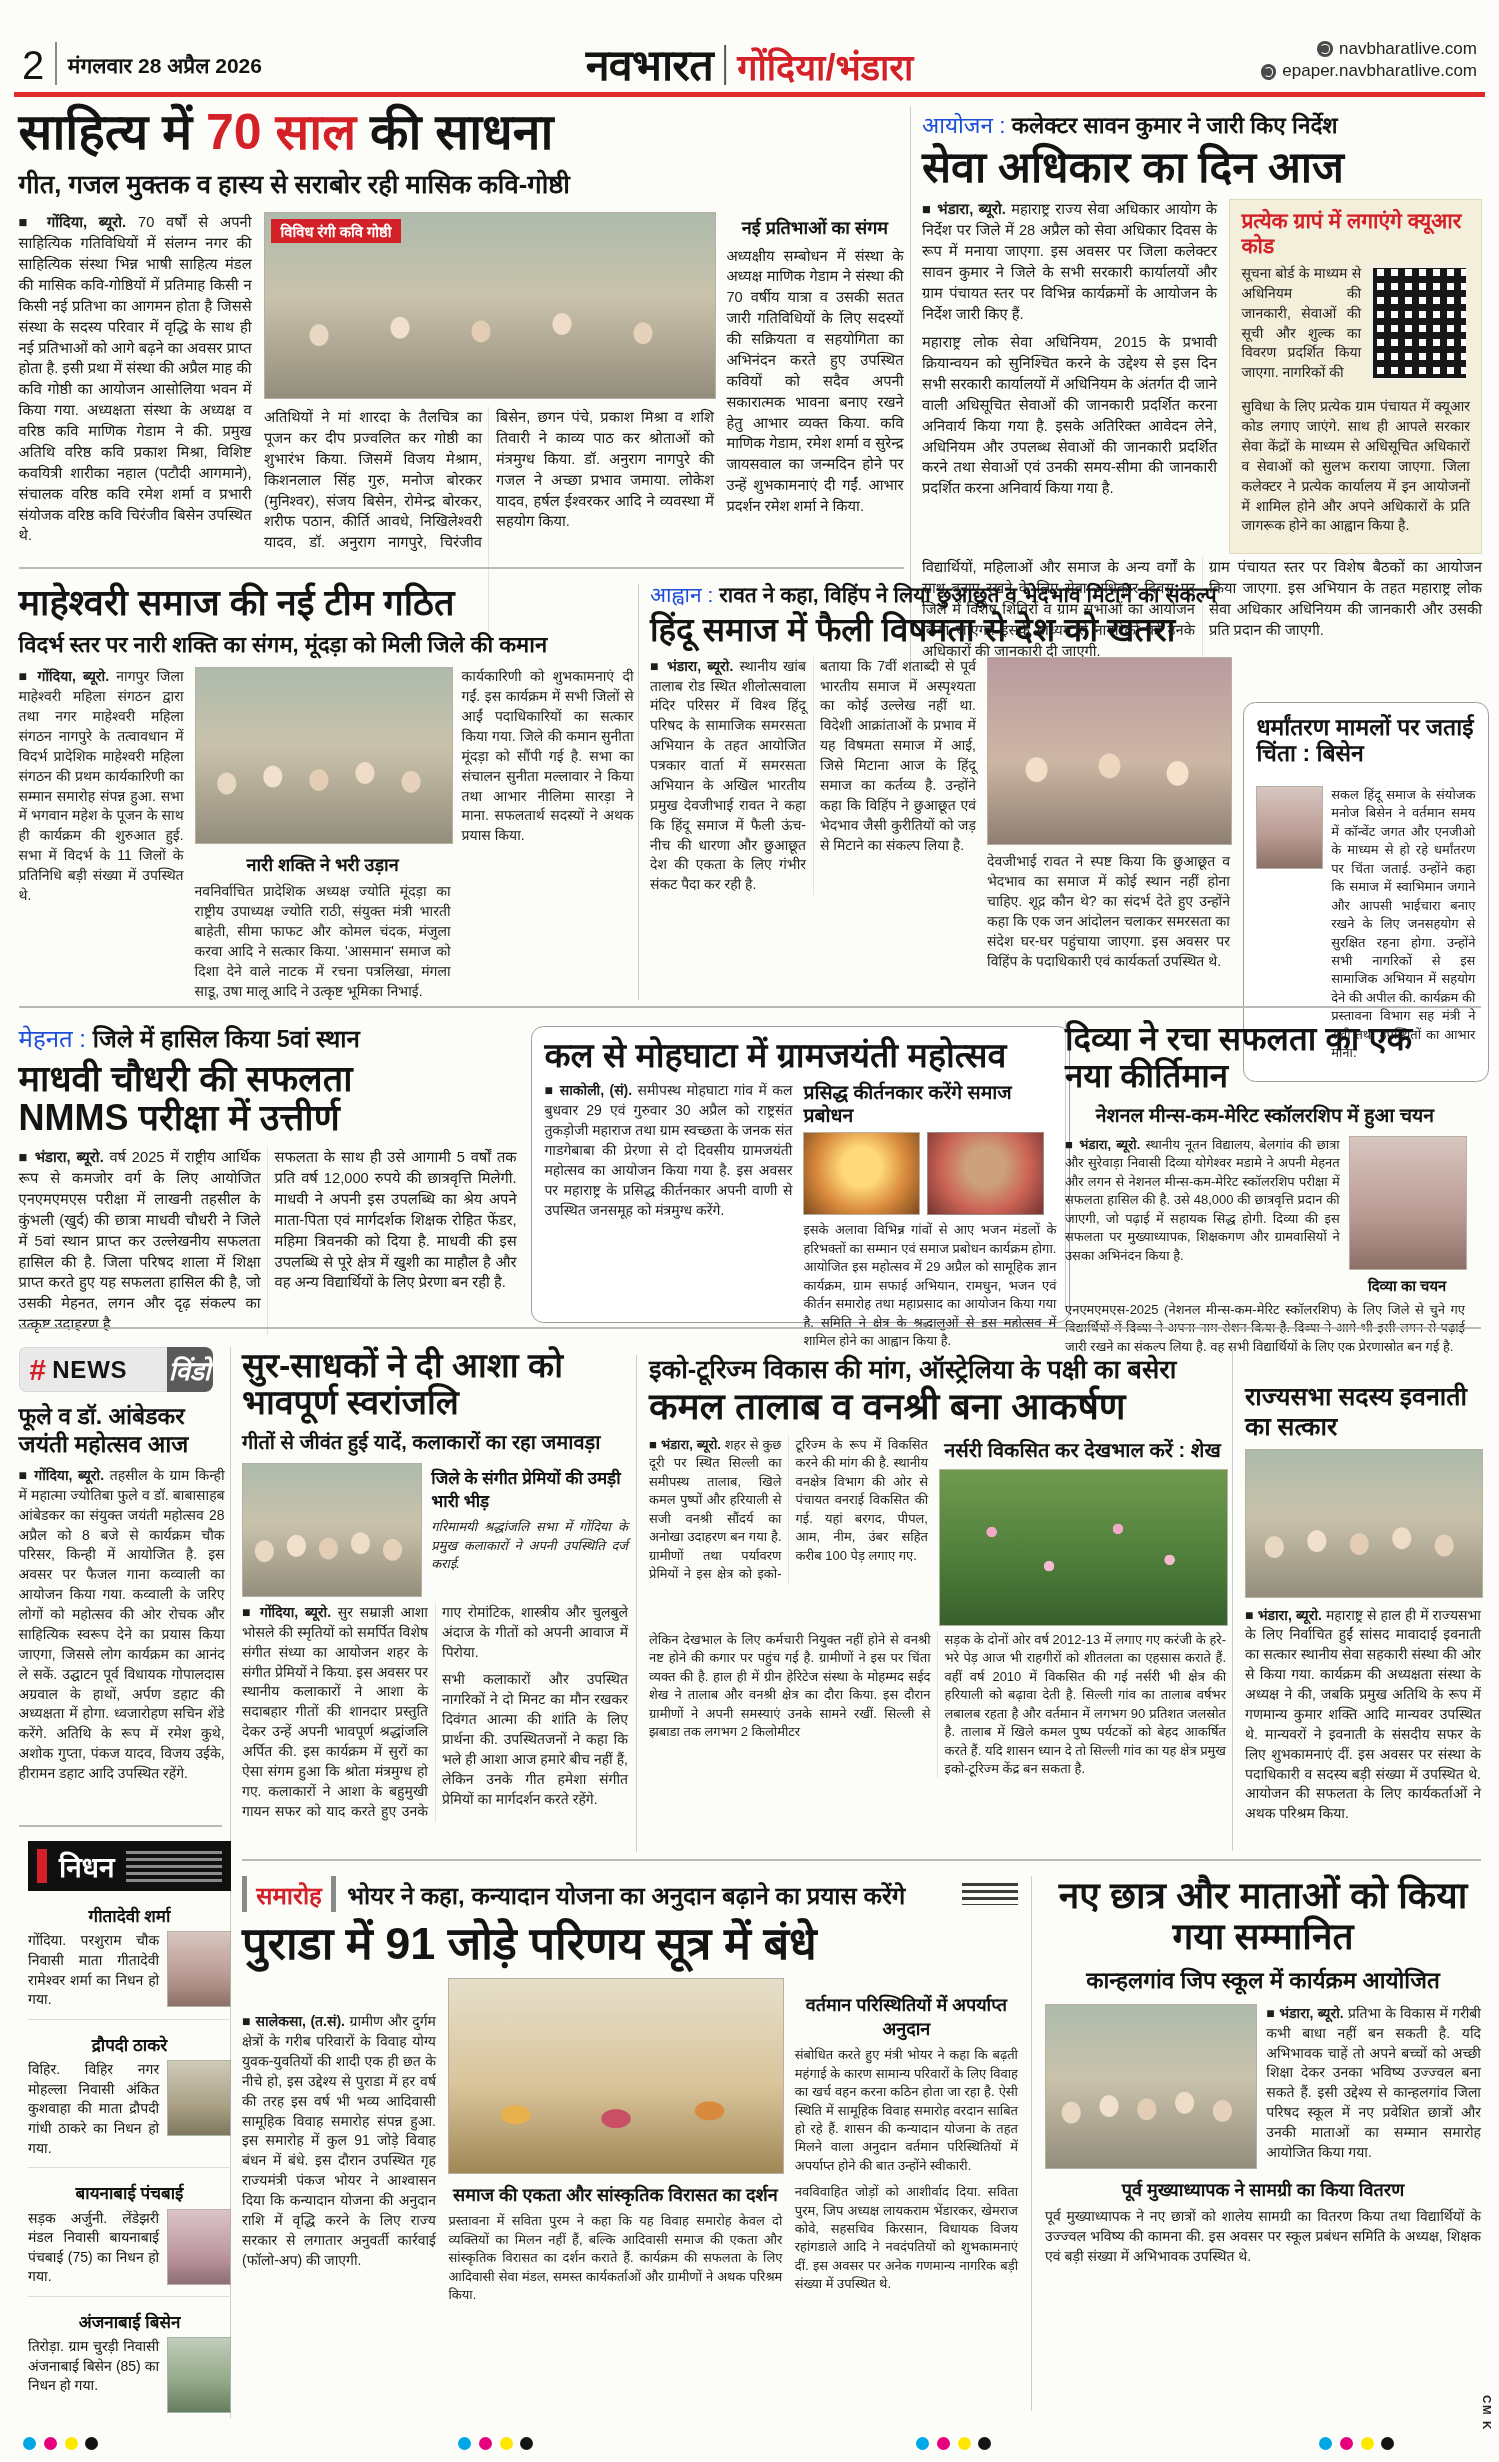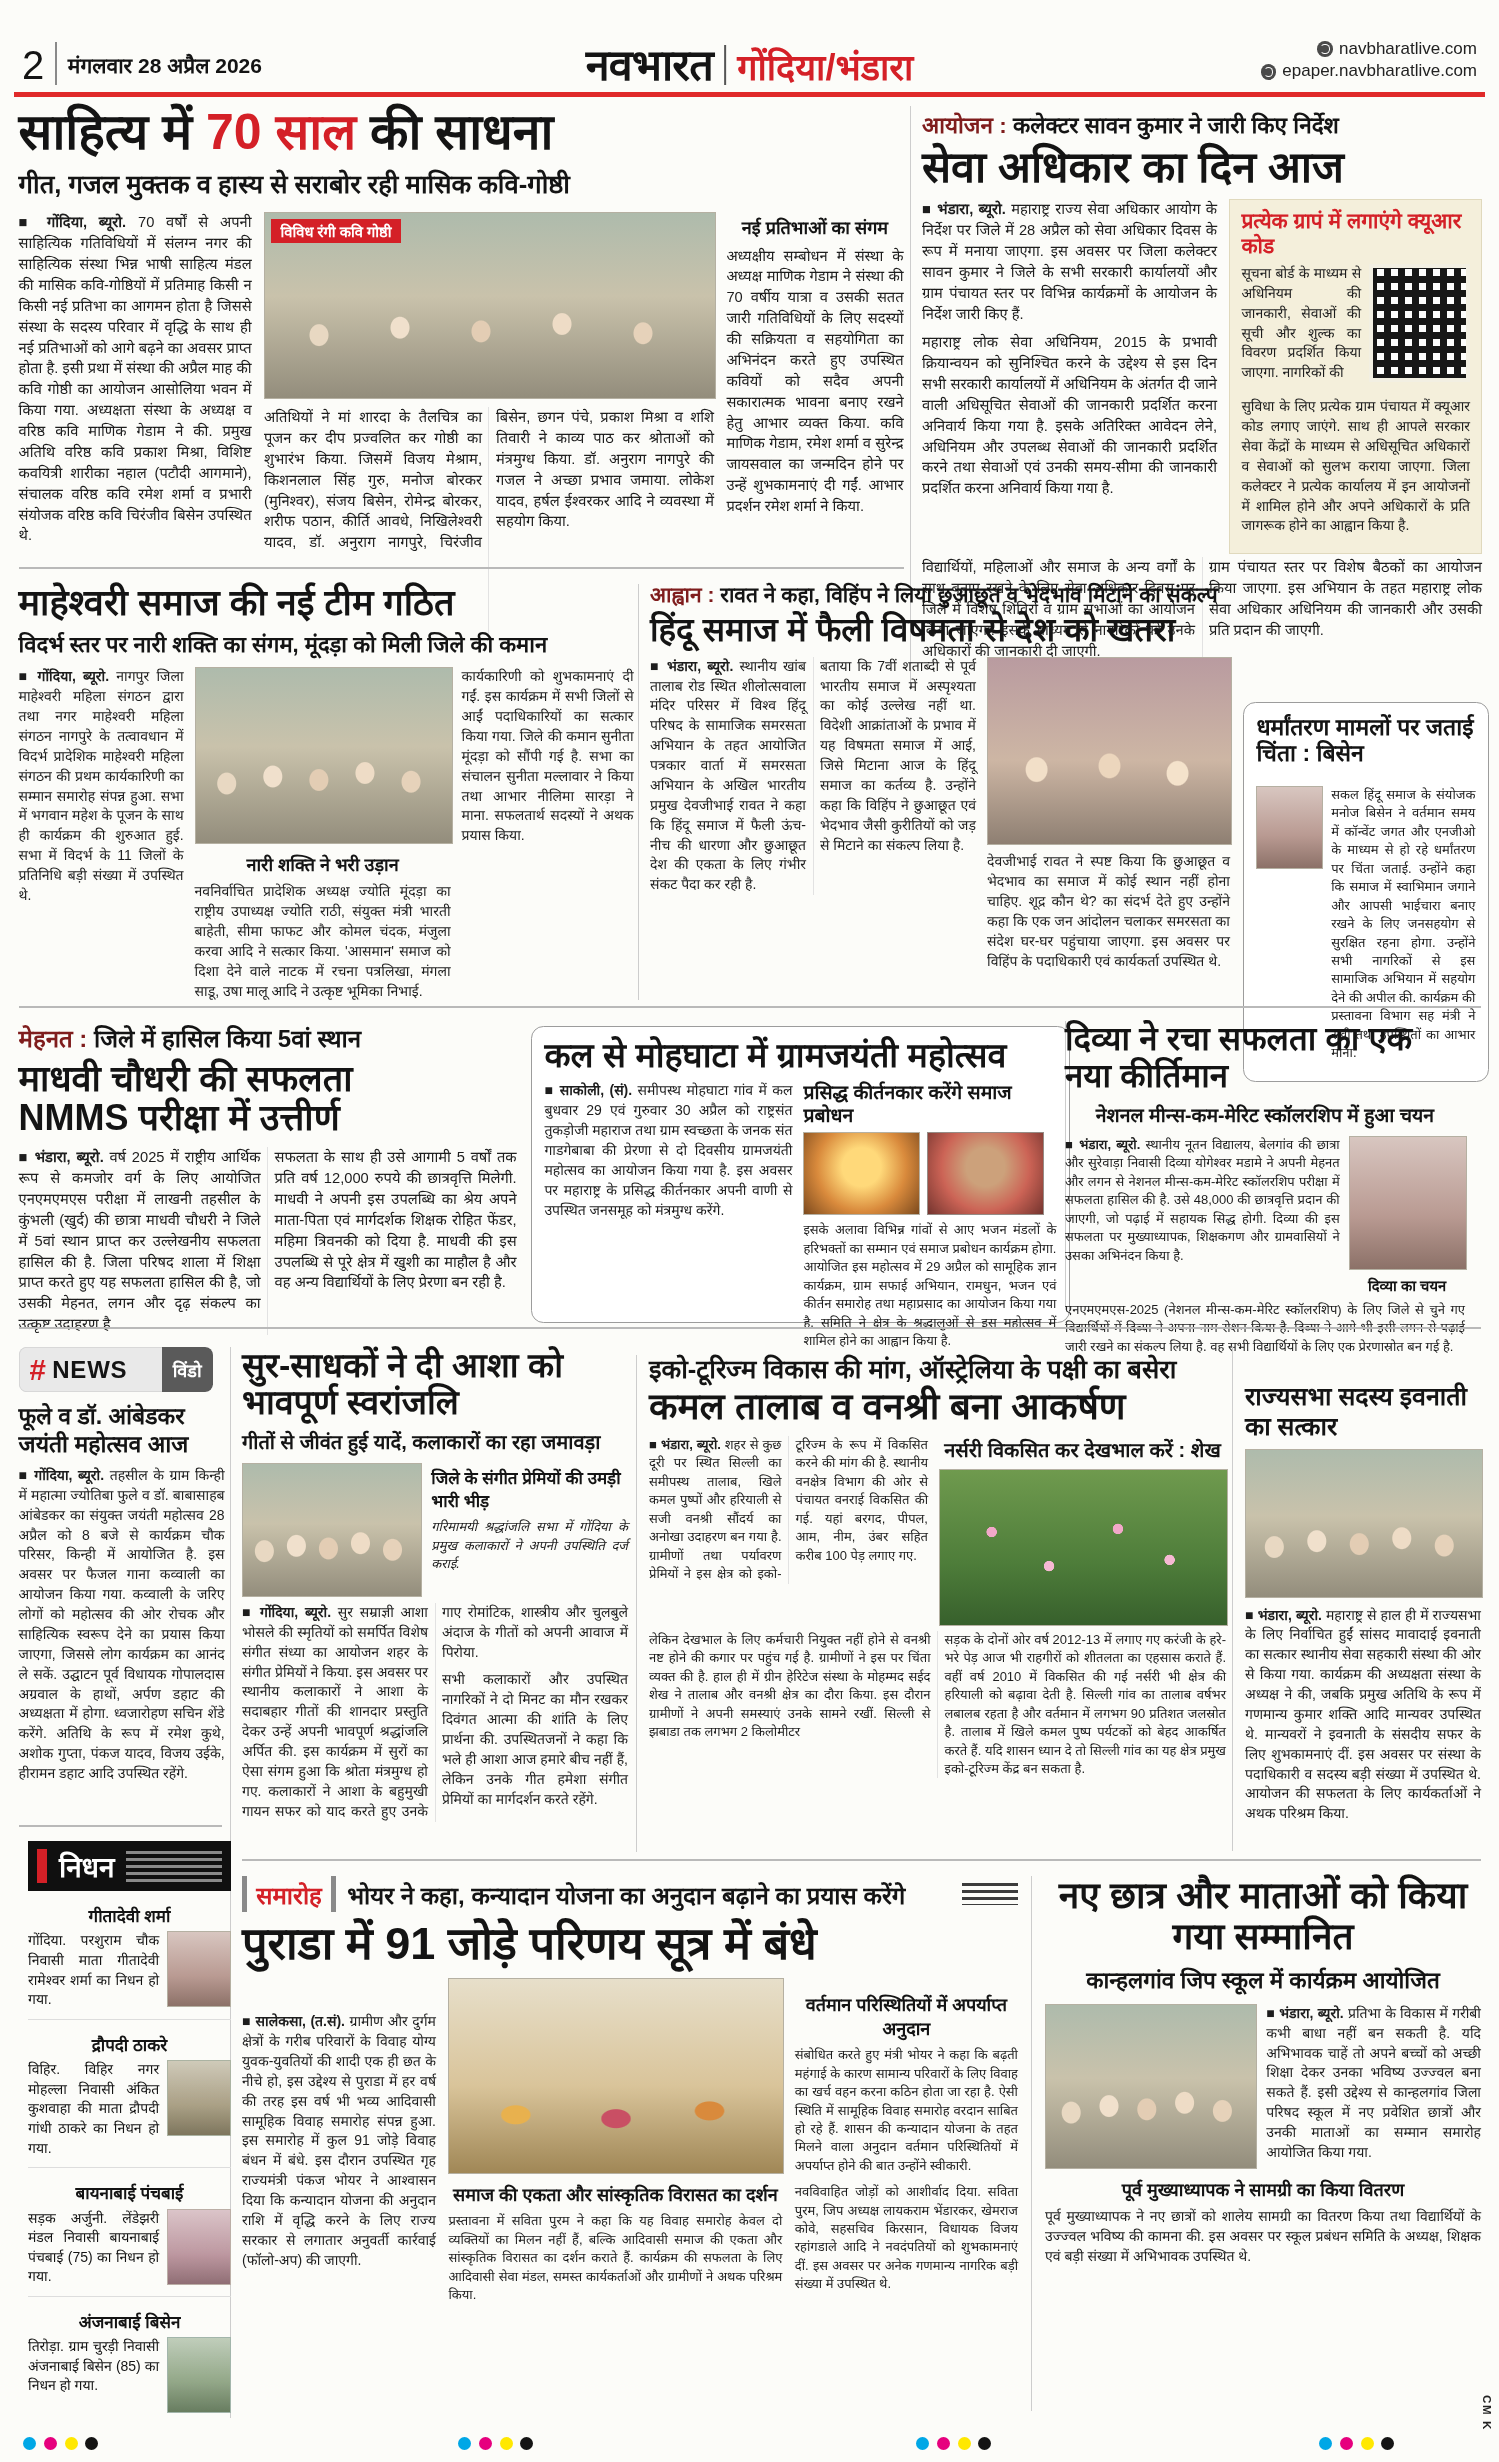--- a/index.html
+++ b/index.html
@@ -15,21 +15,21 @@
   .mast-bar{width:2.3px;height:40px;background:#555;}
   .mast-ed{font-size:36px;font-weight:800;color:#d42027;line-height:.95;}
   .sites{margin-left:auto;text-align:right;font-size:17px;line-height:1.35;padding-bottom:1.6px;}
   .site{display:flex;align-items:center;justify-content:flex-end;gap:6.2px;color:#222;}
   .globe{width:15.5px;height:15.5px;border-radius:50%;background:#4a4a4a;position:relative;flex:0 0 auto;}
   .globe::after{content:"";position:absolute;inset:3.1px;border-radius:50%;border:1.6px solid #fff;border-left-color:transparent;}
   .redrule{position:absolute;top:92px;left:14px;width:1471px;height:4.7px;background:#e02a2a;}
   
   .sec{position:absolute;}
   .kick{font-size:22.5px;font-weight:700;}
-  .kick .kl{color:#7f1d1d;font-weight:700;}
+  .kick .kl{color:#1d4ed8;font-weight:400;}
   .bd{font-size:14.7px;line-height:1.42;text-align:justify;color:#1d1d1d;margin:0 0 7.8px 0;}
   .bd b{font-weight:800;}
   .c2{columns:2;column-gap:14px;column-rule:0.8px solid #e2e2e2;}
   .ih{font-weight:800;text-align:center;font-size:18px;margin:3.1px 0 6.2px 0;}
   .hdiv{position:absolute;height:2.3px;background:#b9b9b9;}
   .vdiv{position:absolute;width:0.8px;background:#cdcdcd;}
   
   .ph{position:relative;background:#cfc4ae;overflow:hidden;border:0.8px solid #b5b0a2;}
   .ph.crowd{background:
      radial-gradient(20px 23px at 12% 66%,#e8d8c2 0 45%,transparent 50%),
@@ -65,22 +65,22 @@
   
   .beige{background:#f4efdb;padding:9.3px 11px;border:0.8px solid #e0d9bd;}
   .beige-h{color:#d42027;font-weight:800;font-size:21px;line-height:1.15;margin:0 0 6.2px 0;}
   
   .rbox{border:1.6px solid #9c9c9c;border-radius:12.4px;padding:11px 12.4px;background:#fff;}
   
   .nbadge{display:flex;align-items:center;background:#e9e9e9;border-radius:7.8px;overflow:hidden;
           width:194px;height:45px;box-shadow:0 0 0 0.8px #d2d2d2 inset;}
   .nb-hash{color:#d42027;font-size:29.5px;font-weight:800;padding:0 6.2px 0 11px;}
   .nb-news{font-size:24px;font-weight:800;letter-spacing:0.8px;}
-  .nb-win{margin-left:auto;background:#5a5a5a;color:#fff;font-weight:800;font-size:18px;
-          height:100%;display:flex;align-items:center;padding:0 11px;border-radius:0 7.8px 7.8px 0;}
+  .nb-win{margin-left:auto;background:#5a5a5a;color:#fff;font-weight:800;font-size:26px;
+          height:100%;display:flex;align-items:center;padding:0 2px;border-radius:0 7.8px 7.8px 0;font-style:italic;}
   
   .nid-h{display:flex;align-items:center;background:#101010;color:#fff;font-weight:800;
          font-size:28px;padding:6.2px 9.3px;}
   .nid-red{width:9.3px;height:34px;background:#d42027;margin-right:12.4px;}
   .nid-stripes{flex:1;height:31px;margin-left:11px;
          background:repeating-linear-gradient(180deg,#8a8a8a 0 3.1px,#101010 3.1px 7px);}
   .ob{margin:12.4px 0 0 0;padding-bottom:9.3px;border-bottom:0.8px solid #ddd;}
   .ob-n{font-weight:800;text-align:center;font-size:17px;margin-bottom:4.7px;}
   .ob-row{display:flex;gap:7.8px;}
   .ob-t{flex:1;font-size:14px;line-height:1.4;text-align:justify;}

